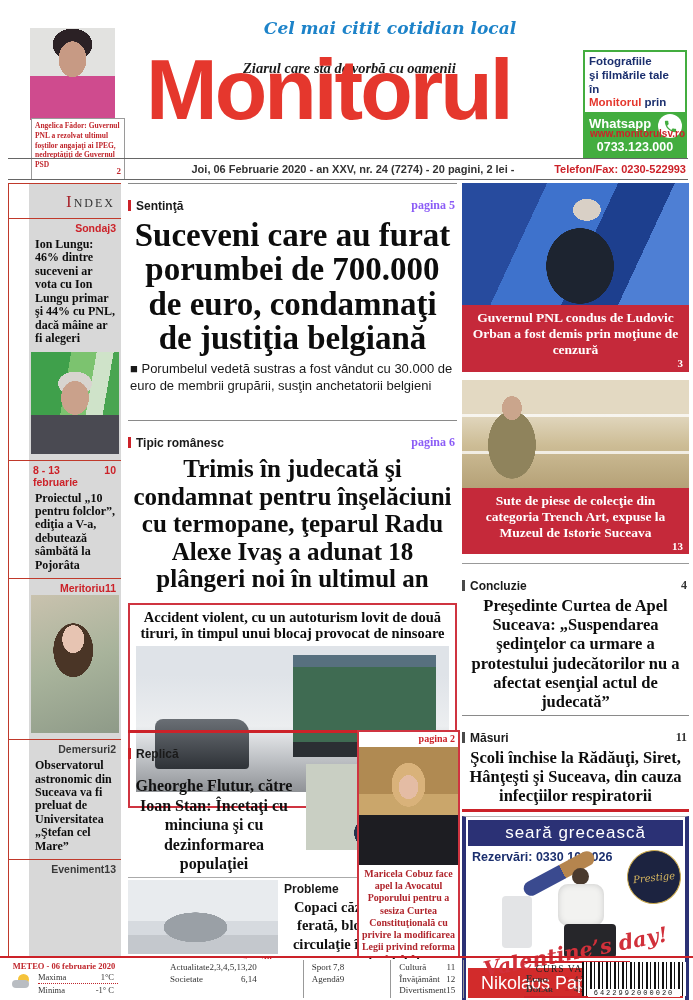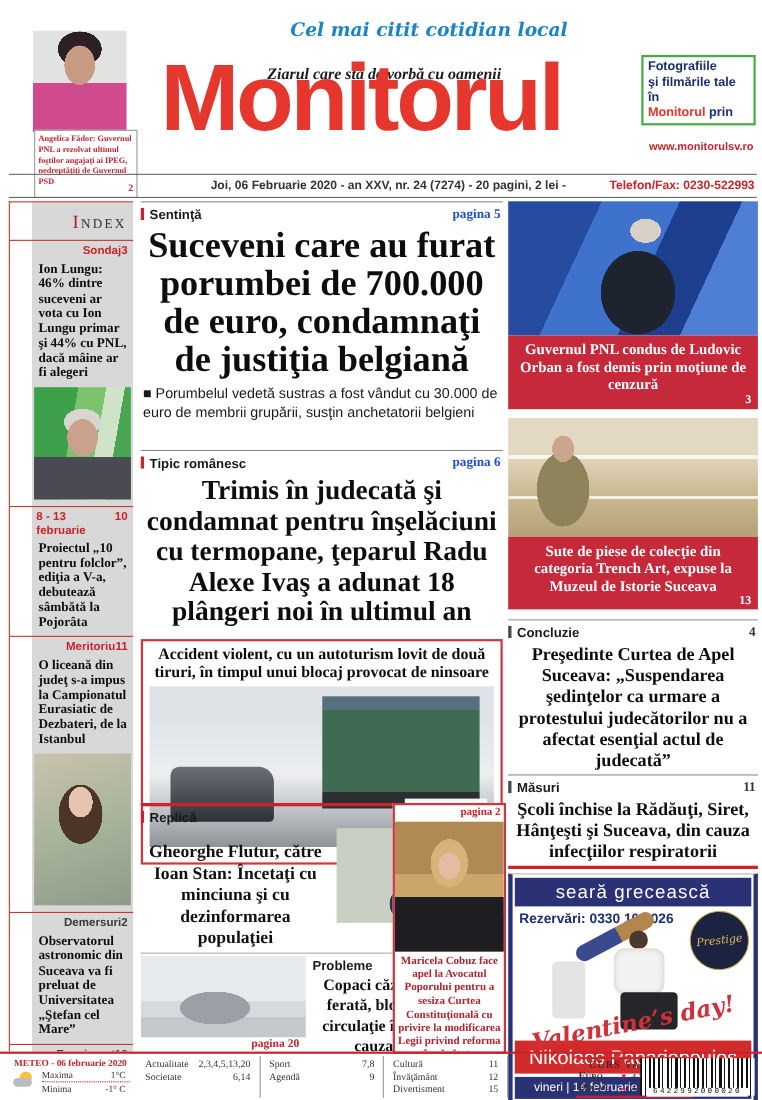--- a/index.html
+++ b/index.html
@@ -39,24 +39,24 @@
     font-weight:bold;font-size:12.5px;}
   .website{position:absolute;top:128px;right:8px;color:#cc2229;font-weight:bold;font-size:10px;}
   .datebar{position:absolute;top:158px;left:8px;right:5px;height:20px;border-top:1px solid #666;
     border-bottom:1px solid #666;}
   .date-center{position:absolute;left:180px;width:330px;text-align:center;line-height:20px;
     font-weight:bold;font-size:11px;color:#333;}
   .date-fax{position:absolute;right:2px;line-height:20px;font-weight:bold;font-size:11px;color:#cc2229;}
 
   
   .kick{display:flex;justify-content:space-between;align-items:flex-end;border-top:1px solid #8a8a8a;
-    padding:3px 2px 1px 0;font-weight:bold;font-size:12px;color:#1a1a1a;}
+    padding:14px 2px 1px 0;font-weight:bold;font-size:12px;color:#1a1a1a;}
   .kbar{display:inline-block;width:3px;height:11px;background:#cc2229;margin-right:5px;vertical-align:-1px;}
   .kbar.dark{background:#4a4a4a;}
-  .pageno{font-family:"Liberation Serif",serif;color:#1d4ed8;font-weight:bold;font-size:12px;}
+  .pageno{font-family:"Liberation Serif",serif;color:#8b5cf6;font-weight:bold;font-size:12px;}
   .pageno.dark{color:#333;}
 
   
   .sidebar{position:absolute;left:8px;top:183px;width:112px;height:772px;overflow:hidden;
     border-left:1px solid #c0392b;border-top:1px solid #c0392b;
     background:linear-gradient(to right, #fff 0 20px, #d8d8d8 20px);}
   .index-label{font-family:"Liberation Serif",serif;font-size:12px;letter-spacing:2px;color:#333;
     text-align:right;padding:8px 6px 6px 0;}
   .index-label::first-letter{font-size:17px;color:#a8242c;}
   .sb-kick{display:flex;justify-content:flex-end;border-top:1px solid #c0392b;
@@ -185,21 +185,21 @@
   .meteo{position:absolute;left:10px;top:3px;width:108px;}
   .meteo-title{font-family:Liberation Serif, serif;font-weight:bold;font-size:8.5px;color:#c0262c;
     text-align:center;}
   .meteo-icon{position:absolute;left:2px;top:13px;width:22px;height:16px;}
   .meteo-sun{position:absolute;left:6px;top:0;width:11px;height:11px;border-radius:50%;background:#f5c33b;}
   .meteo-cloud{position:absolute;left:0;top:6px;width:17px;height:8px;border-radius:8px;background:#b9bdc2;}
   .meteo-rows{margin-left:28px;font-family:"Liberation Serif",serif;font-size:8.5px;color:#333;}
   .meteo-row{display:flex;justify-content:space-between;padding:1px 4px 1px 0;}
   .meteo-row.max{border-bottom:1px dotted #c0262c;}
   .ftable{position:absolute;left:124px;top:2px;width:338px;height:38px;display:flex;}
-  .fcol{flex:1;padding:2px 8px;border-left:1px solid #999;}
+  .fcol{flex:1;padding:2px 8px;border-left:1px solid #999;margin-left:38px;}
   .fcol:first-child{border-left:none;}
   .fcol:last-child{border-right:1px solid #999;}
   .frow{display:flex;justify-content:space-between;font-family:"Liberation Serif",serif;font-size:9px;
     color:#333;line-height:1.3;}
   .curs{position:absolute;left:476px;top:3px;width:102px;border-top:2px solid #cc2229;
     border-bottom:2px solid #cc2229;padding:1px 2px 2px;margin-left:48px;}
   .curs-title{font-family:"Liberation Serif",serif;font-size:9.5px;letter-spacing:1px;text-align:center;
     color:#222;}
   .curs-row{display:flex;align-items:center;font-family:"Liberation Serif",serif;font-size:8.5px;color:#333;}
   .curs-name{width:34px;font-variant:small-caps;font-weight:bold;font-size:9.5px;}
@@ -225,20 +225,29 @@
   <div class="subtitle">Ziarul care stă de vorbă cu oamenii</div>
   <div class="logo">Monitorul</div>
 
   <div class="promo">
     <div class="promo-l1">Fotografiile</div>
     <div class="promo-l2">şi filmările tale în</div>
     <div class="promo-l3">
       <span class="promo-brand">Monitorul</span>
       <span>prin</span>
     </div>
+    <div class="promo-green">
+      <span class="promo-wa">Whatsapp</span>
+      <span class="wa-circle">
+        <svg viewBox="0 0 24 24">
+            <path d="M6.6 10.8c1.4 2.8 3.8 5.1 6.6 6.6l2.2-2.2c.3-.3.7-.4 1-.2 1.1.4 2.3.6 3.6.6.6 0 1 .4 1 1V20c0 .6-.4 1-1 1C10.8 21 3 13.2 3 3.9c0-.6.4-1 1-1h3.5c.6 0 1 .4 1 1 0 1.2.2 2.4.6 3.6.1.3 0 .7-.2 1l-2.3 2.3z"></path>
+          </svg>
+      </span>
+      <div class="promo-phone">0733.123.000</div>
+    </div>
   </div>
 
   <div class="website">www.monitorulsv.ro</div>
 
   <div class="datebar">
     <span class="date-center">Joi, 06 Februarie 2020 - an XXV, nr. 24 (7274) - 20 pagini, 2 lei -</span>
     <span class="date-fax">Telefon/Fax: 0230-522993</span>
   </div>
 
   <aside class="sidebar">
@@ -254,21 +263,20 @@
     <div class="sb-kick red">
       <span>8 - 13 februarie</span>
       <span>10</span>
     </div>
     <div class="sb-title">Proiectul „10 pentru folclor”, ediţia a V-a, debutează sâmbătă la Pojorâta</div>
 
     <div class="sb-kick red">
       <span>Meritoriu</span>
       <span>11</span>
     </div>
-    <div class="sb-title">O liceană din judeţ s-a impus la Campionatul Eurasiatic de Dezbateri, de la Istanbul</div>
     <div class="ph sb-ph girl-ph"></div>
 
     <div class="sb-kick dk">
       <span>Demersuri</span>
       <span>2</span>
     </div>
     <div class="sb-title">Observatorul astronomic din Suceava va fi preluat de Universitatea „Ştefan cel Mare”</div>
 
     <div class="sb-kick dk">
       <span>Eveniment</span>

